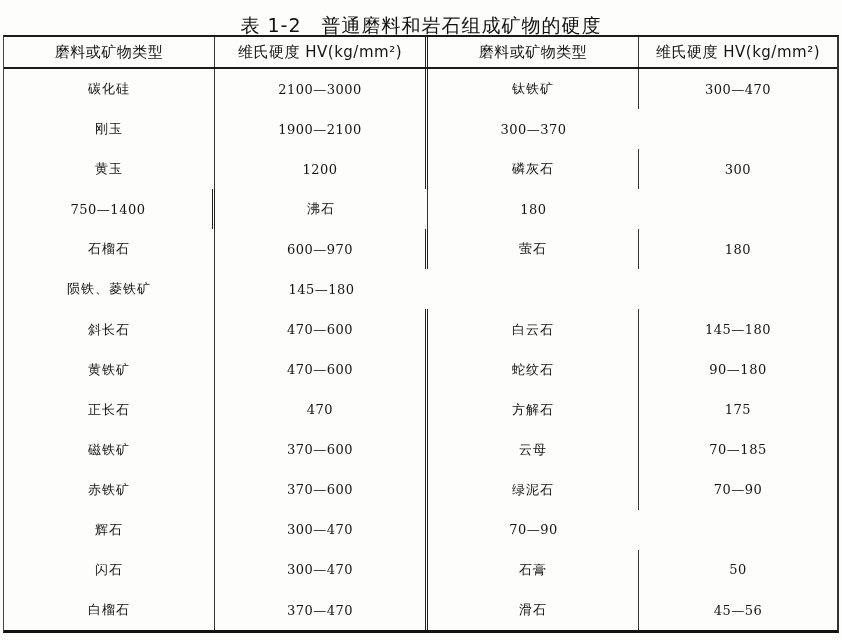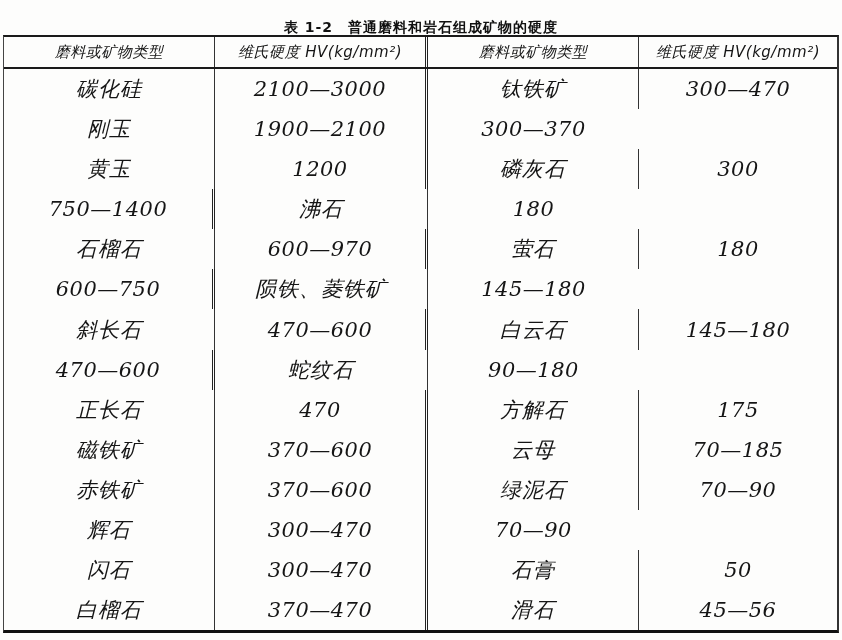--- a/index.html
+++ b/index.html
@@ -12,23 +12,23 @@
     width: 842px;
     height: 640px;
     background: #fdfdfc;
     font-family: "DejaVu Sans", sans-serif;
     color: #151515;
     overflow: hidden;
     box-sizing: border-box;
   }
   .title {
     text-align: center;
-    font-size: 14px;
-    font-weight: bold;
-    padding-top: 19px;
+    font-size: 19px;
+    font-weight: normal;
+    padding-top: 13px;
     letter-spacing: 1px;
     color: #111;
     white-space: pre;
   }
   .table {
     position: absolute;
     left: 3px;
     right: 3px;
     top: 35px;
     bottom: 7px;
@@ -37,31 +37,30 @@
     border-left: 1px solid #444;
     border-right: 2px solid #333;
     display: flex;
     flex-direction: column;
     box-sizing: border-box;
   }
   .row {
     display: grid;
     grid-template-columns: 211px 213px 211px 1fr;
     flex: 1;
-    font-style: italic;
   }
   .thead-row {
     flex: 0 0 30px;
     border-bottom: 2px solid #1a1a1a;
   }
   .cell {
     display: flex;
     align-items: center;
     justify-content: center;
-    font-size: 21px;
+    font-size: 13px;
     letter-spacing: 1px;
     white-space: pre;
     box-sizing: border-box;
   }
   .cell.c0 { border-right: 1px solid #333; }
   .cell.c1 { border-right: 3px double #222; }
   .cell.c2 { border-right: 1px solid #333; }
   .thead-row .cell {
     font-size: 15px;
     letter-spacing: 0.5px;
@@ -107,31 +106,31 @@
         <div class="cell c2">沸石</div>
         <div class="cell c3 val">180</div>
       </div>
       <div class="row">
         <div class="cell c0">石榴石</div>
         <div class="cell c1 val">600—970</div>
         <div class="cell c2">萤石</div>
         <div class="cell c3 val">180</div>
       </div>
       <div class="row">
-        <div class="cell c1 val">600—750</div>
         <div class="cell c2">陨铁、菱铁矿</div>
         <div class="cell c3 val">145—180</div>
       </div>
       <div class="row">
         <div class="cell c0">斜长石</div>
         <div class="cell c1 val">470—600</div>
         <div class="cell c2">白云石</div>
         <div class="cell c3 val">145—180</div>
       </div>
       <div class="row">
+        <div class="cell c0">黄铁矿</div>
         <div class="cell c1 val">470—600</div>
         <div class="cell c2">蛇纹石</div>
         <div class="cell c3 val">90—180</div>
       </div>
       <div class="row">
         <div class="cell c0">正长石</div>
         <div class="cell c1 val">470</div>
         <div class="cell c2">方解石</div>
         <div class="cell c3 val">175</div>
       </div>

